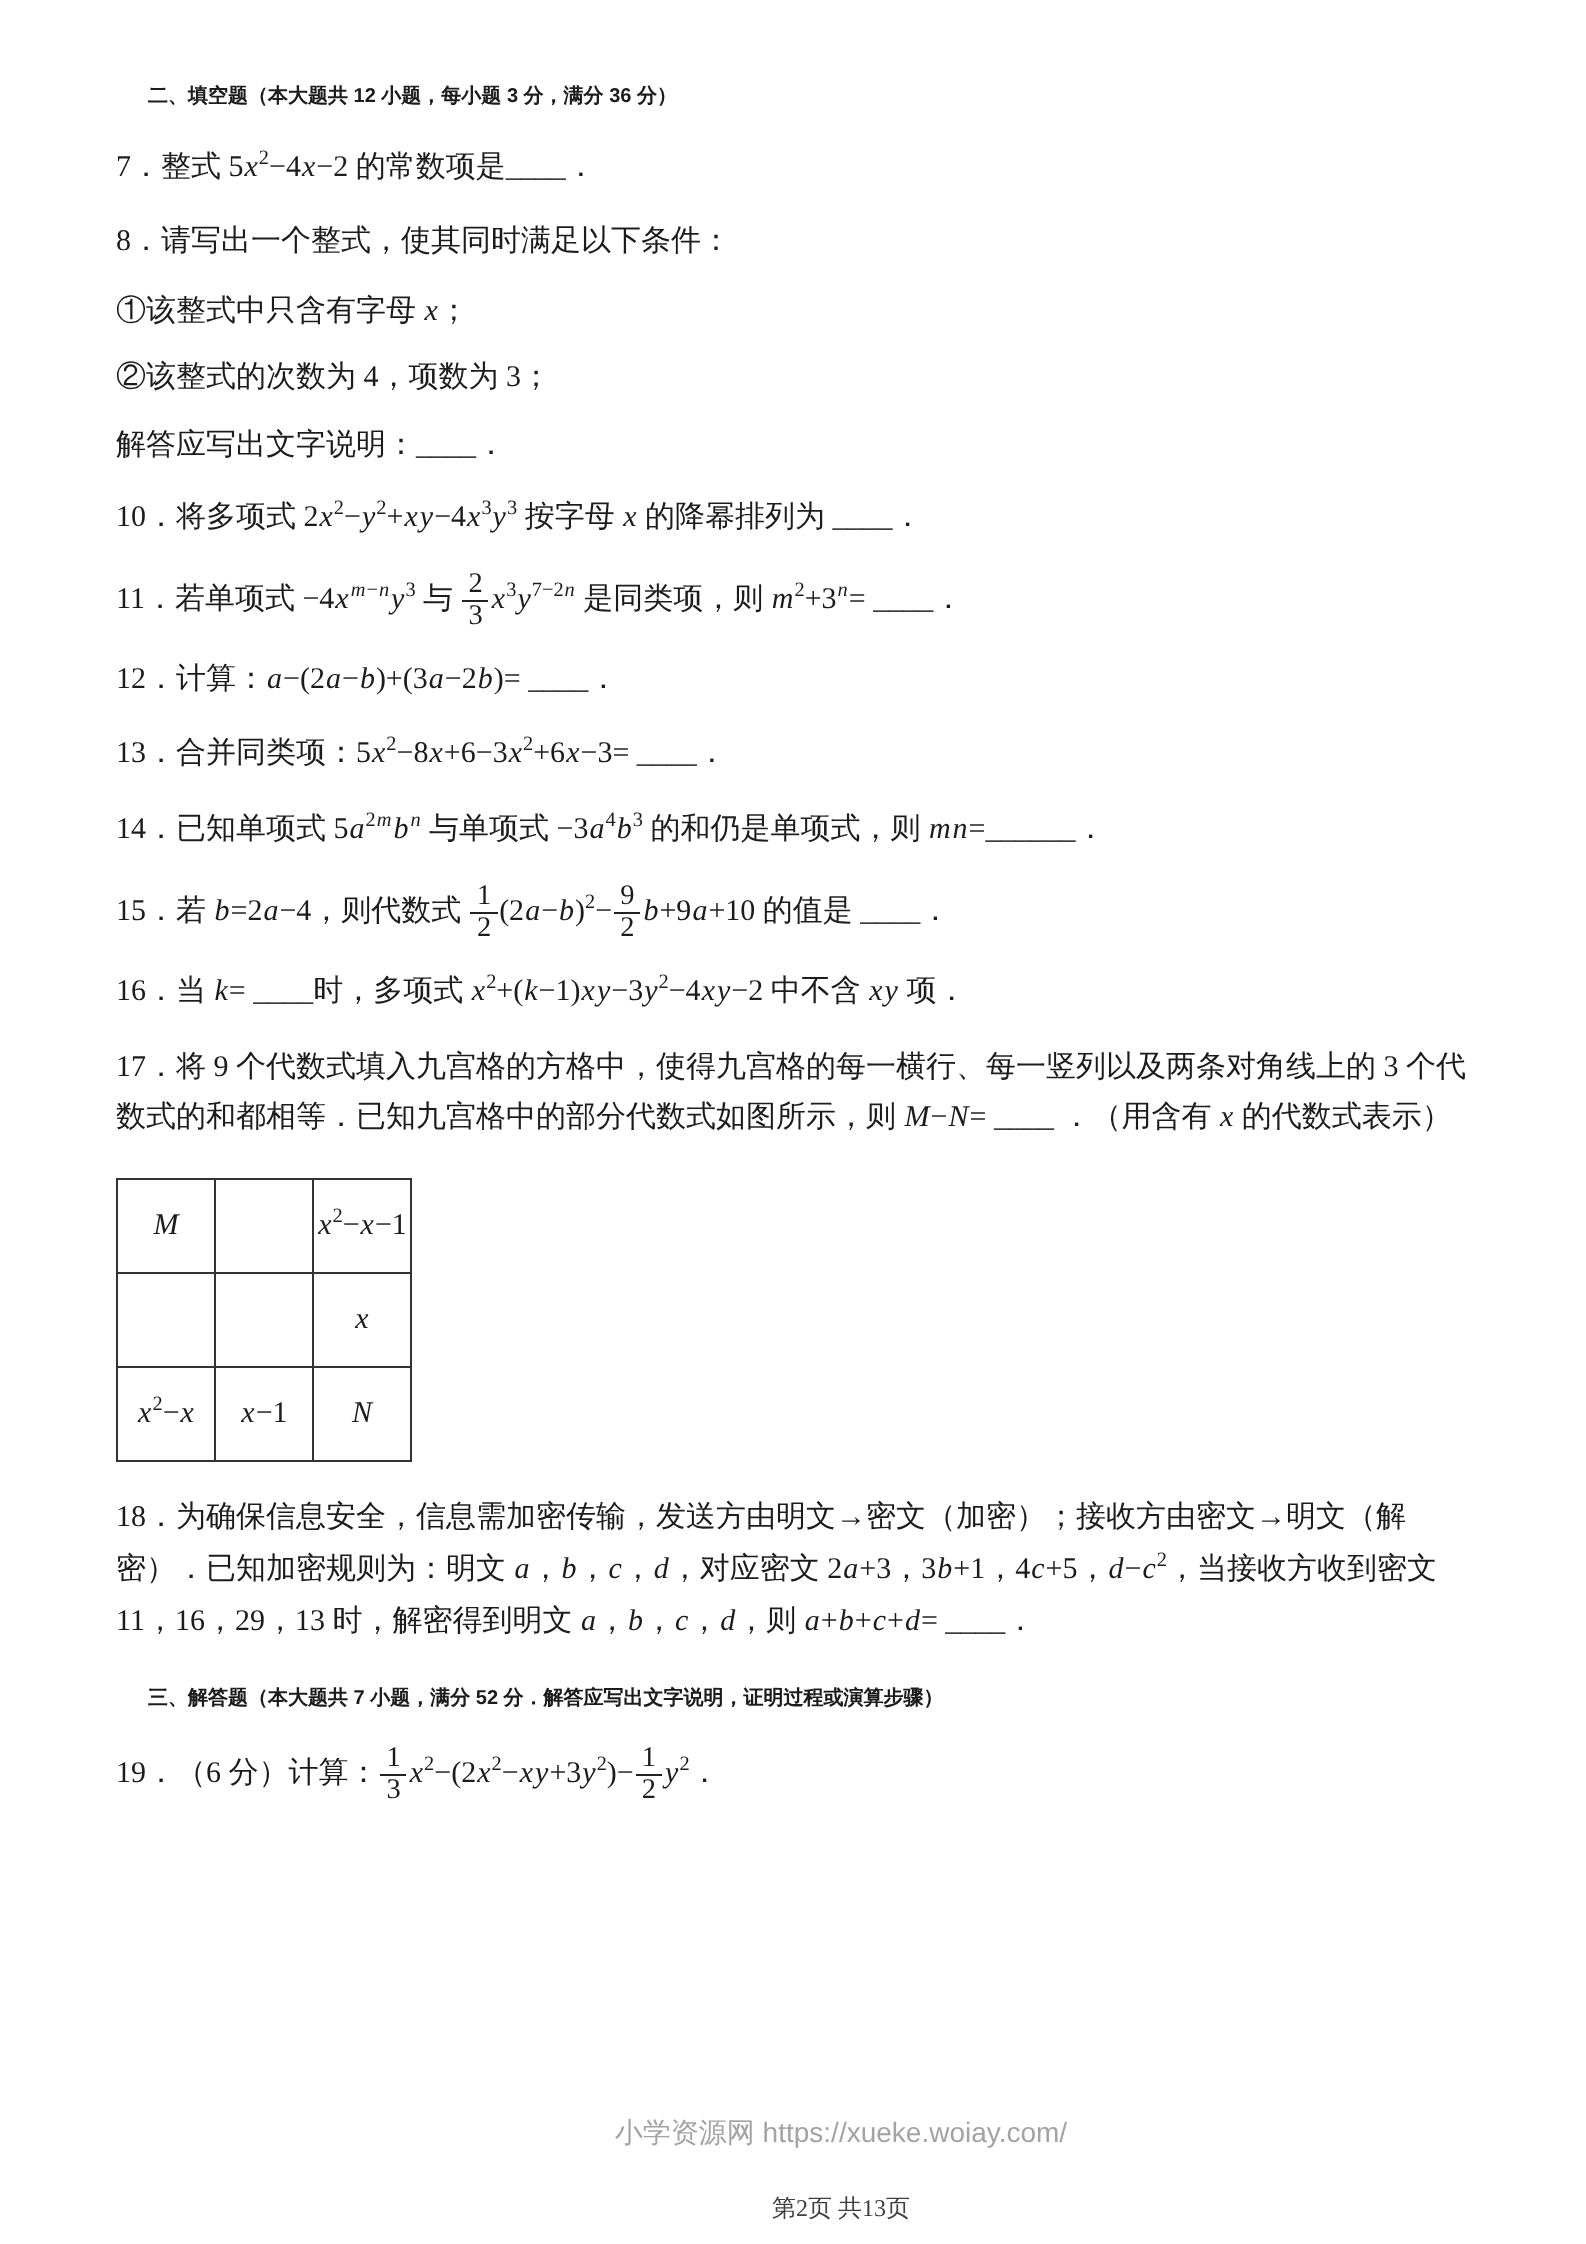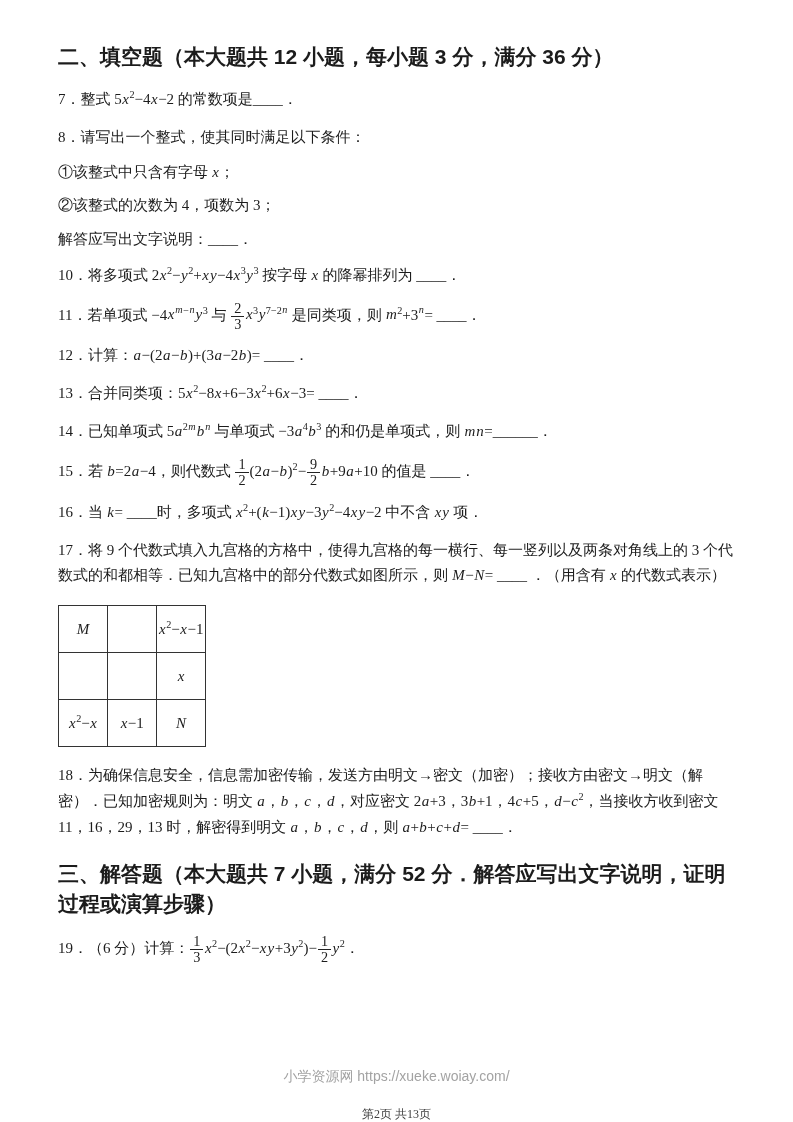--- a/index.html
+++ b/index.html
@@ -11,23 +11,24 @@
     position: relative;
     padding: 42px 56px 0 58px;
     font-family: "Liberation Serif", "DejaVu Serif", serif;
     font-size: 15px;
     color: #1c1c1c;
     overflow: hidden;
   }
   .section-title {
     font-family: "Liberation Sans", "DejaVu Sans", sans-serif;
     font-weight: bold;
-    font-size: 21px;
+    font-size: 10px;
     margin-bottom: 15px;
     line-height: 1.45;
+    margin-left: 16px;
   }
   .question {
     margin-bottom: 12px;
     line-height: 1.72;
   }
   .subline {
     margin-bottom: 10px;
     line-height: 1.55;
   }
   i {
@@ -56,22 +57,23 @@
     height: 47px;
     text-align: center;
     vertical-align: middle;
     font-size: 15px;
     background: #fff;
   }
   .footer {
     position: absolute;
     left: 0;
     right: 0;
-    bottom: 28px;
+    bottom: 38px;
     height: 26px;
+    padding-left: 24px;
   }
   .footer-site {
     position: absolute;
     top: 0;
     width: 100%;
     text-align: center;
     color: #a3a3a3;
     font-size: 14px;
     font-family: "Liberation Sans", "DejaVu Sans", sans-serif;
   }

